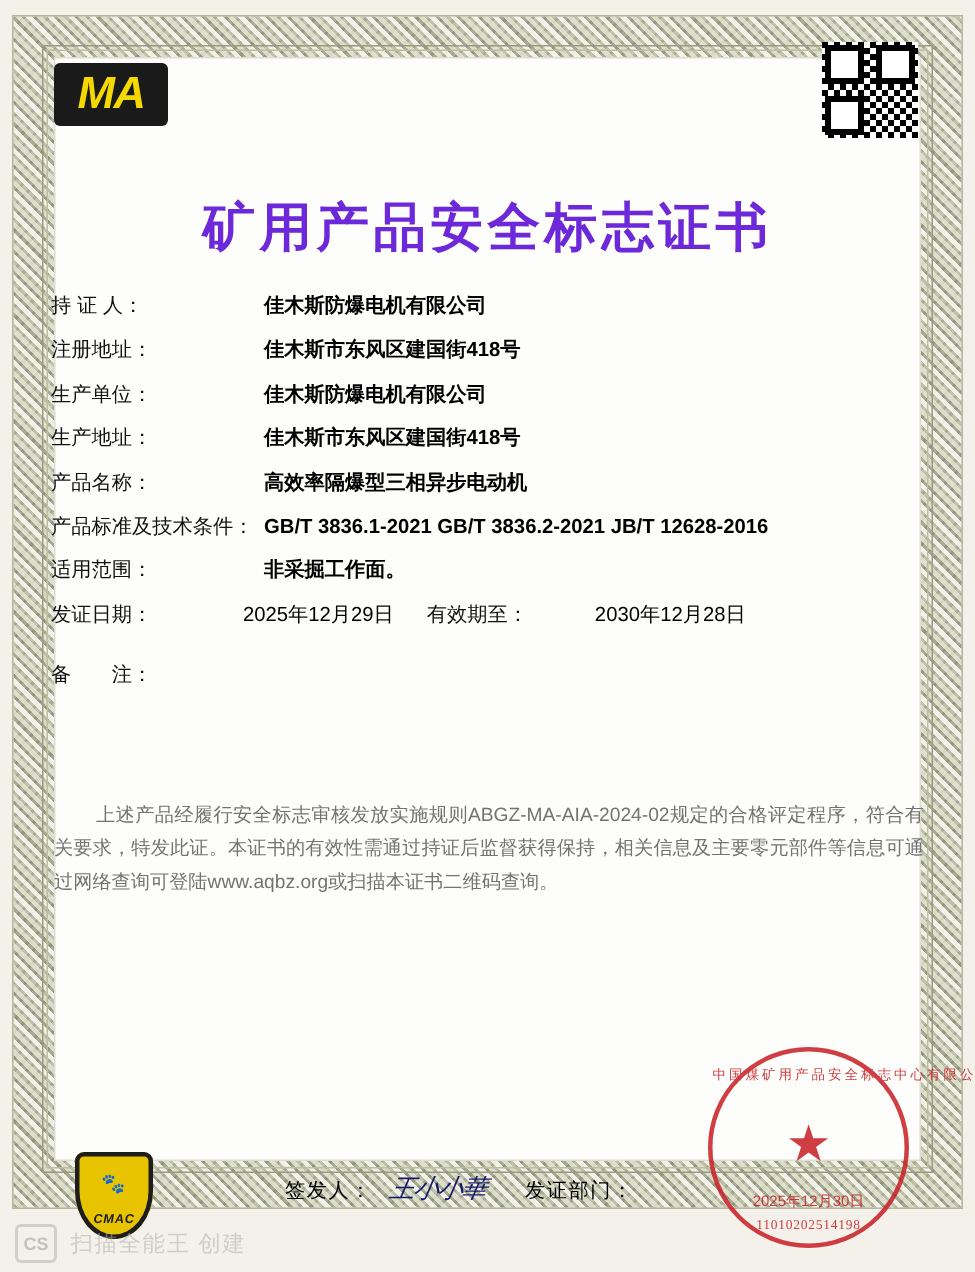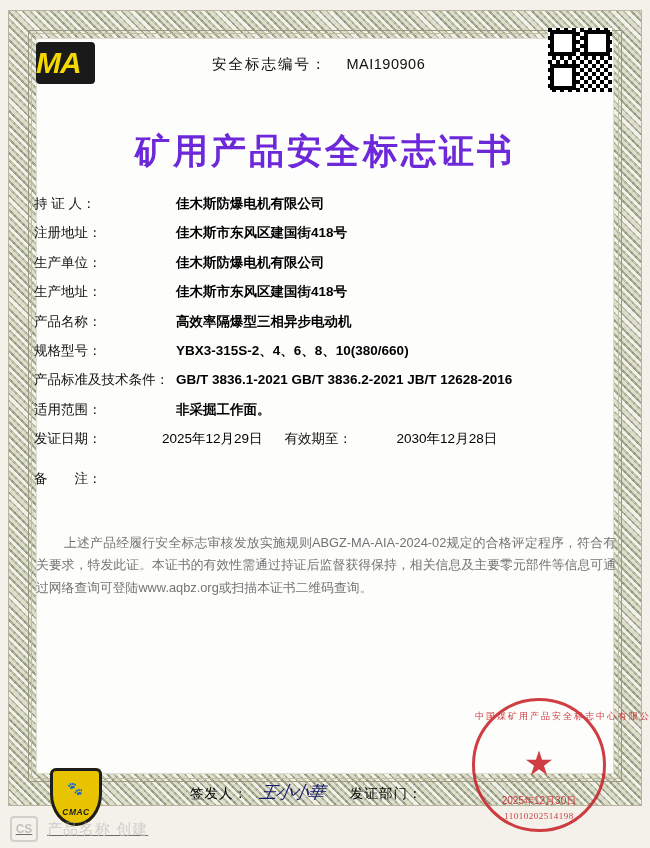--- a/index.html
+++ b/index.html
@@ -66,26 +66,27 @@
     right: 31px;
     bottom: 69px;
     border: 1px solid #bdbda0;
   }
 
   
   .ma-logo {
     position: absolute;
     left: 36px;
     top: 42px;
-    width: 59px;
+    width: 76px;
     height: 42px;
     background: #1a1a1a;
     border-radius: 4px;
     display: flex;
     align-items: center;
+    justify-content: center;
   }
   .ma-logo span {
     color: #f5d800;
     font-weight: bold;
     font-size: 30px;
     font-style: italic;
     letter-spacing: -1px;
     font-family: "Liberation Sans", sans-serif;
   }
 
@@ -306,21 +307,20 @@
   }
 
   
   .watermark {
     position: absolute;
     left: 10px;
     bottom: 6px;
     display: flex;
     align-items: center;
     opacity: 0.55;
-    text-decoration: underline;
   }
   .cs-badge {
     width: 24px; height: 22px;
     border: 2px solid #b4b4b4;
     border-radius: 4px;
     color: #9a9a9a;
     font-size: 12px;
     font-weight: bold;
     display: flex;
     align-items: center;
@@ -340,24 +340,20 @@
 
   <div class="border-frame"></div>
   <div class="border-thin-1"></div>
   <div class="border-thin-2"></div>
   <div class="border-inner-white"></div>
 
   <div class="ma-logo">
     <span>MA</span>
   </div>
 
-  <div class="cert-no">
-    <span class="label">安全标志编号：</span>
-    <span class="value">MAI190906</span>
-  </div>
 
   <div class="qr">
     <div class="qr-bl"></div>
   </div>
 
   <div class="doc-title">矿用产品安全标志证书</div>
 
   <div class="fields">
 
     <div class="field-row">
@@ -378,24 +374,20 @@
     <div class="field-row">
       <div class="field-label">生产地址：</div>
       <div class="field-value wide-gap">佳木斯市东风区建国街418号</div>
     </div>
 
     <div class="field-row">
       <div class="field-label">产品名称：</div>
       <div class="field-value wide-gap">高效率隔爆型三相异步电动机</div>
     </div>
 
-    <div class="field-row">
-      <div class="field-label">规格型号：</div>
-      <div class="field-value wide-gap">YBX3-315S-2、4、6、8、10(380/660)</div>
-    </div>
 
     <div class="field-row">
       <div class="field-label">产品标准及技术条件：</div>
       <div class="field-value normal wide-gap">GB/T 3836.1-2021 GB/T 3836.2-2021 JB/T 12628-2016</div>
     </div>
 
     <div class="field-row">
       <div class="field-label">适用范围：</div>
       <div class="field-value normal wide-gap">非采掘工作面。</div>
     </div>
@@ -435,16 +427,16 @@
 
   <div class="seal">
     <div class="seal-ring-text">中国煤矿用产品安全标志中心有限公司</div>
     <div class="star">★</div>
     <div class="seal-date">2025年12月30日</div>
     <div class="seal-code">11010202514198</div>
   </div>
 
   <div class="watermark">
     <div class="cs-badge">CS</div>
-    <div class="wm-text">产品名称 创建</div>
+    <div class="wm-text">扫描全能王 创建</div>
   </div>
 
 </div>
 
 </body></html>

